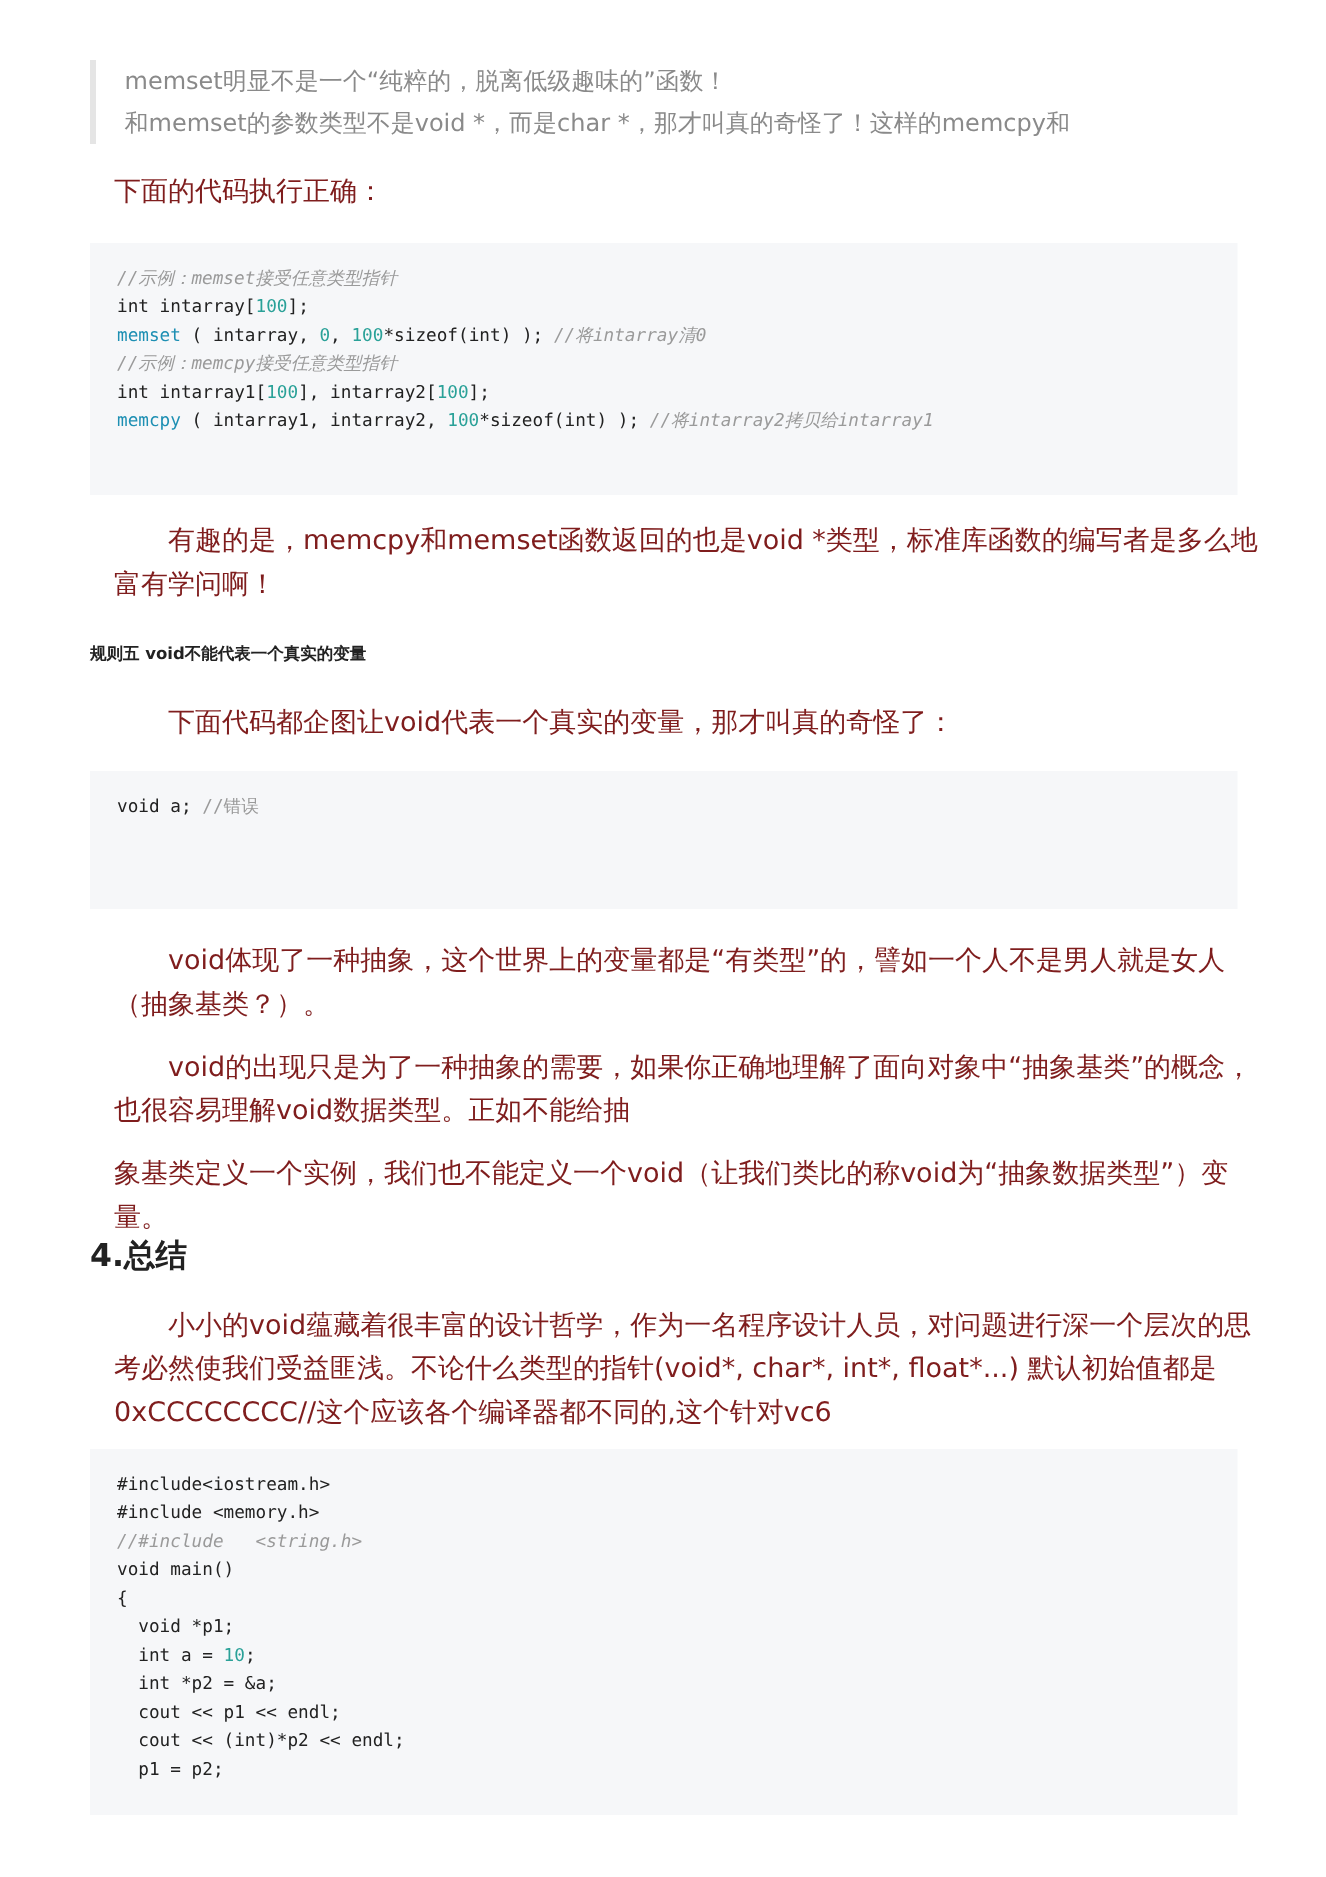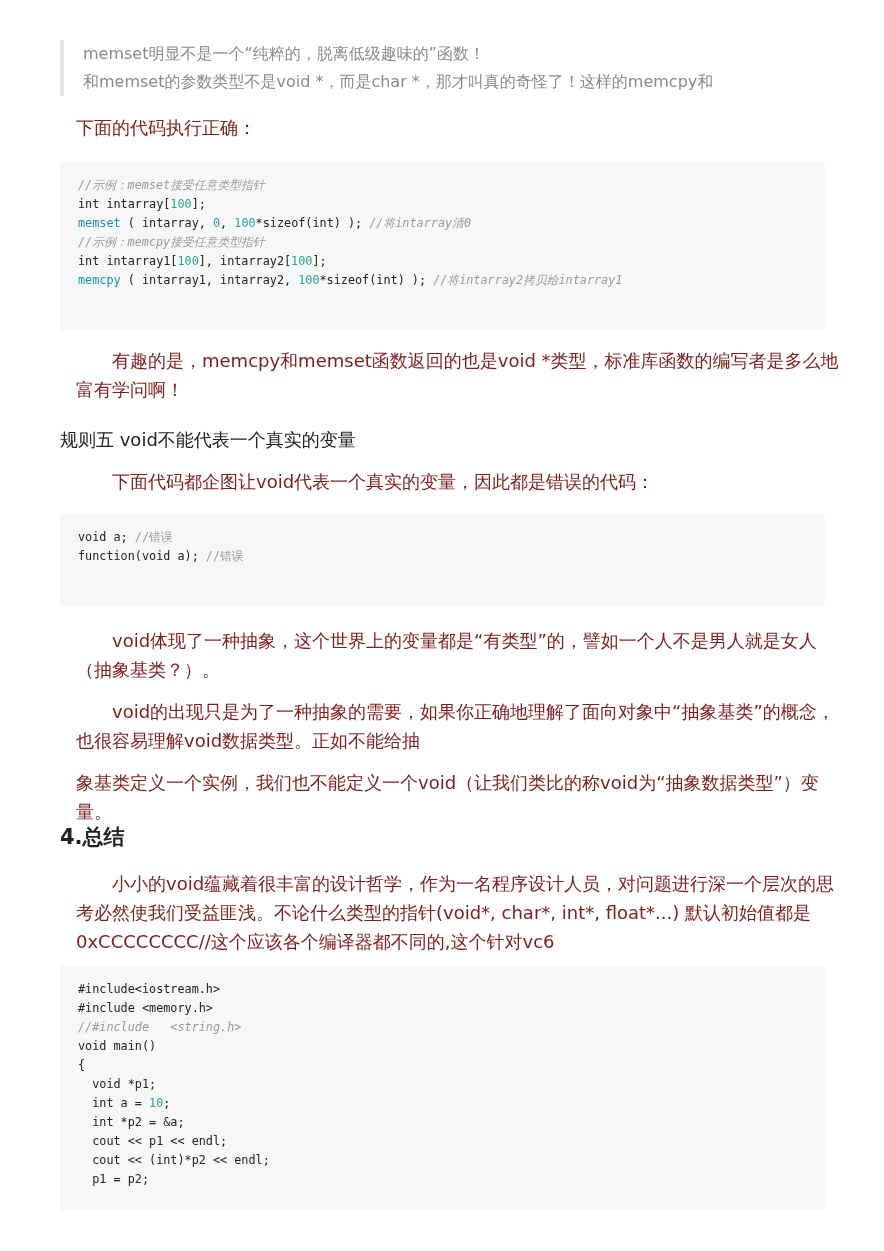--- a/index.html
+++ b/index.html
@@ -10,21 +10,21 @@
     }
     .page { position: absolute; left: 60px; top: 0; width: 765px; }
     .blockquote {
       position: absolute; left: 0; top: 40px; width: 765px;
       border-left: 4px solid #e5e5e5;
       padding-left: 19px; box-sizing: border-box;
       color: #8a8a8a; font-size: 16px; line-height: 28px;
     }
     .para { position: absolute; left: 16px; width: 765px; font-size: 18px; line-height: 29px; color: #7f1d1d; }
     .indent { text-indent: 2em; }
-    .h-rule { position: absolute; left: 0; font-size: 18px; font-weight: normal; color: #222; }
+    .h-rule { position: absolute; left: 0; font-size: 11px; font-weight: bold; color: #222; }
     .h-section { position: absolute; left: 0; font-size: 21px; font-weight: bold; color: #222; }
     .code {
       position: absolute; left: 0; width: 765px; box-sizing: border-box;
       background: #f6f7f9; padding: 14px 18px;
       font-family: "DejaVu Sans Mono", "Liberation Mono", monospace;
       font-size: 11.8px; line-height: 19px; color: #222;
       white-space: pre;
     }
     .code .ln { display: block; height: 19px; }
     .cm { color: #9a9a9a; font-style: italic; }
@@ -44,23 +44,23 @@
   </div>
 
   <div class="para" style="top:113px;">下面的代码执行正确：</div>
 
   <div class="code" style="top:162px; height:168px;"><span class="ln cm">//示例：memset接受任意类型指针</span><span class="ln"><span>int intarray[</span><span class="num">100</span><span>];</span></span><span class="ln"><span class="fn">memset</span><span> ( intarray, </span><span class="num">0</span><span>, </span><span class="num">100</span><span>*</span><span class="kw">sizeof</span><span>(int) ); </span><span class="cm">//将intarray清0</span></span><span class="ln cm">//示例：memcpy接受任意类型指针</span><span class="ln"><span>int intarray1[</span><span class="num">100</span><span>], intarray2[</span><span class="num">100</span><span>];</span></span><span class="ln"><span class="fn">memcpy</span><span> ( intarray1, intarray2, </span><span class="num">100</span><span>*</span><span class="kw">sizeof</span><span>(int) ); </span><span class="cm">//将intarray2拷贝给intarray1</span></span></div>
 
   <div class="para indent" style="top:346px;">有趣的是，memcpy和memset函数返回的也是void *类型，标准库函数的编写者是多么地富有学问啊！</div>
 
   <div class="h-rule" style="top:428px;">规则五 void不能代表一个真实的变量</div>
 
-  <div class="para indent" style="top:467px;">下面代码都企图让void代表一个真实的变量，因此都是错误的代码：</div>
+  <div class="para indent" style="top:467px;">下面代码都企图让void代表一个真实的变量，那才叫真的奇怪了：</div>
 
-  <div class="code" style="top:514px; height:92px;"><span class="ln"><span>void a; </span><span class="cm-up">//错误</span></span><span class="ln"><span>function(void a); </span><span class="cm-up">//错误</span></span></div>
+  <div class="code" style="top:514px; height:92px;"><span class="ln"><span>void a; </span><span class="cm-up">//错误</span></span></div>
 
   <div class="para indent" style="top:626px;">void体现了一种抽象，这个世界上的变量都是“有类型”的，譬如一个人不是男人就是女人（抽象基类？）。</div>
 
   <div class="para indent" style="top:697px;">void的出现只是为了一种抽象的需要，如果你正确地理解了面向对象中“抽象基类”的概念，也很容易理解void数据类型。正如不能给抽</div>
 
   <div class="para" style="top:768px;">象基类定义一个实例，我们也不能定义一个void（让我们类比的称void为“抽象数据类型”）变量。</div>
 
   <div class="h-section" style="top:823px;">4.总结</div>
 
   <div class="para indent" style="top:869px;">小小的void蕴藏着很丰富的设计哲学，作为一名程序设计人员，对问题进行深一个层次的思考必然使我们受益匪浅。不论什么类型的指针(void*, char*, int*, float*...) 默认初始值都是0xCCCCCCCC//这个应该各个编译器都不同的,这个针对vc6</div>

